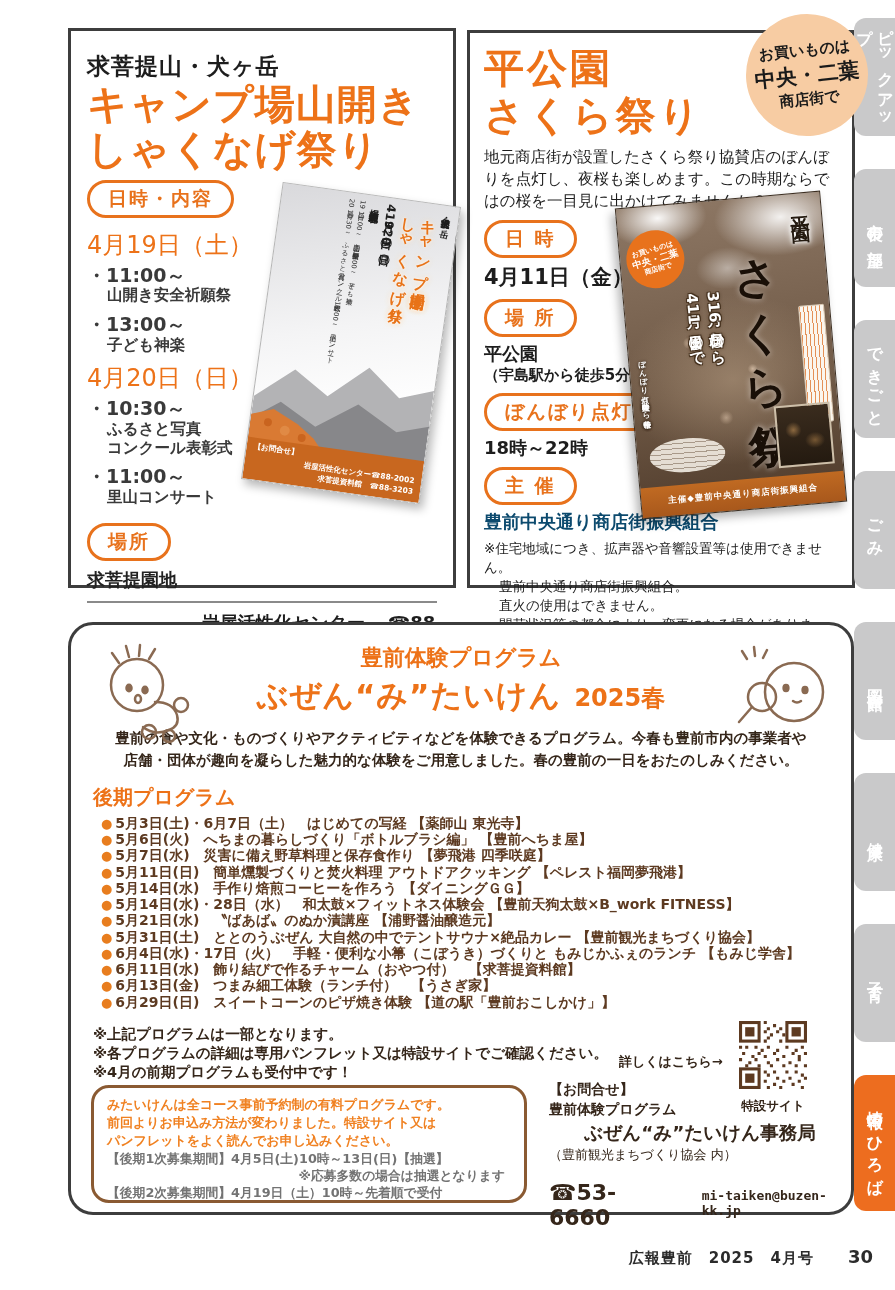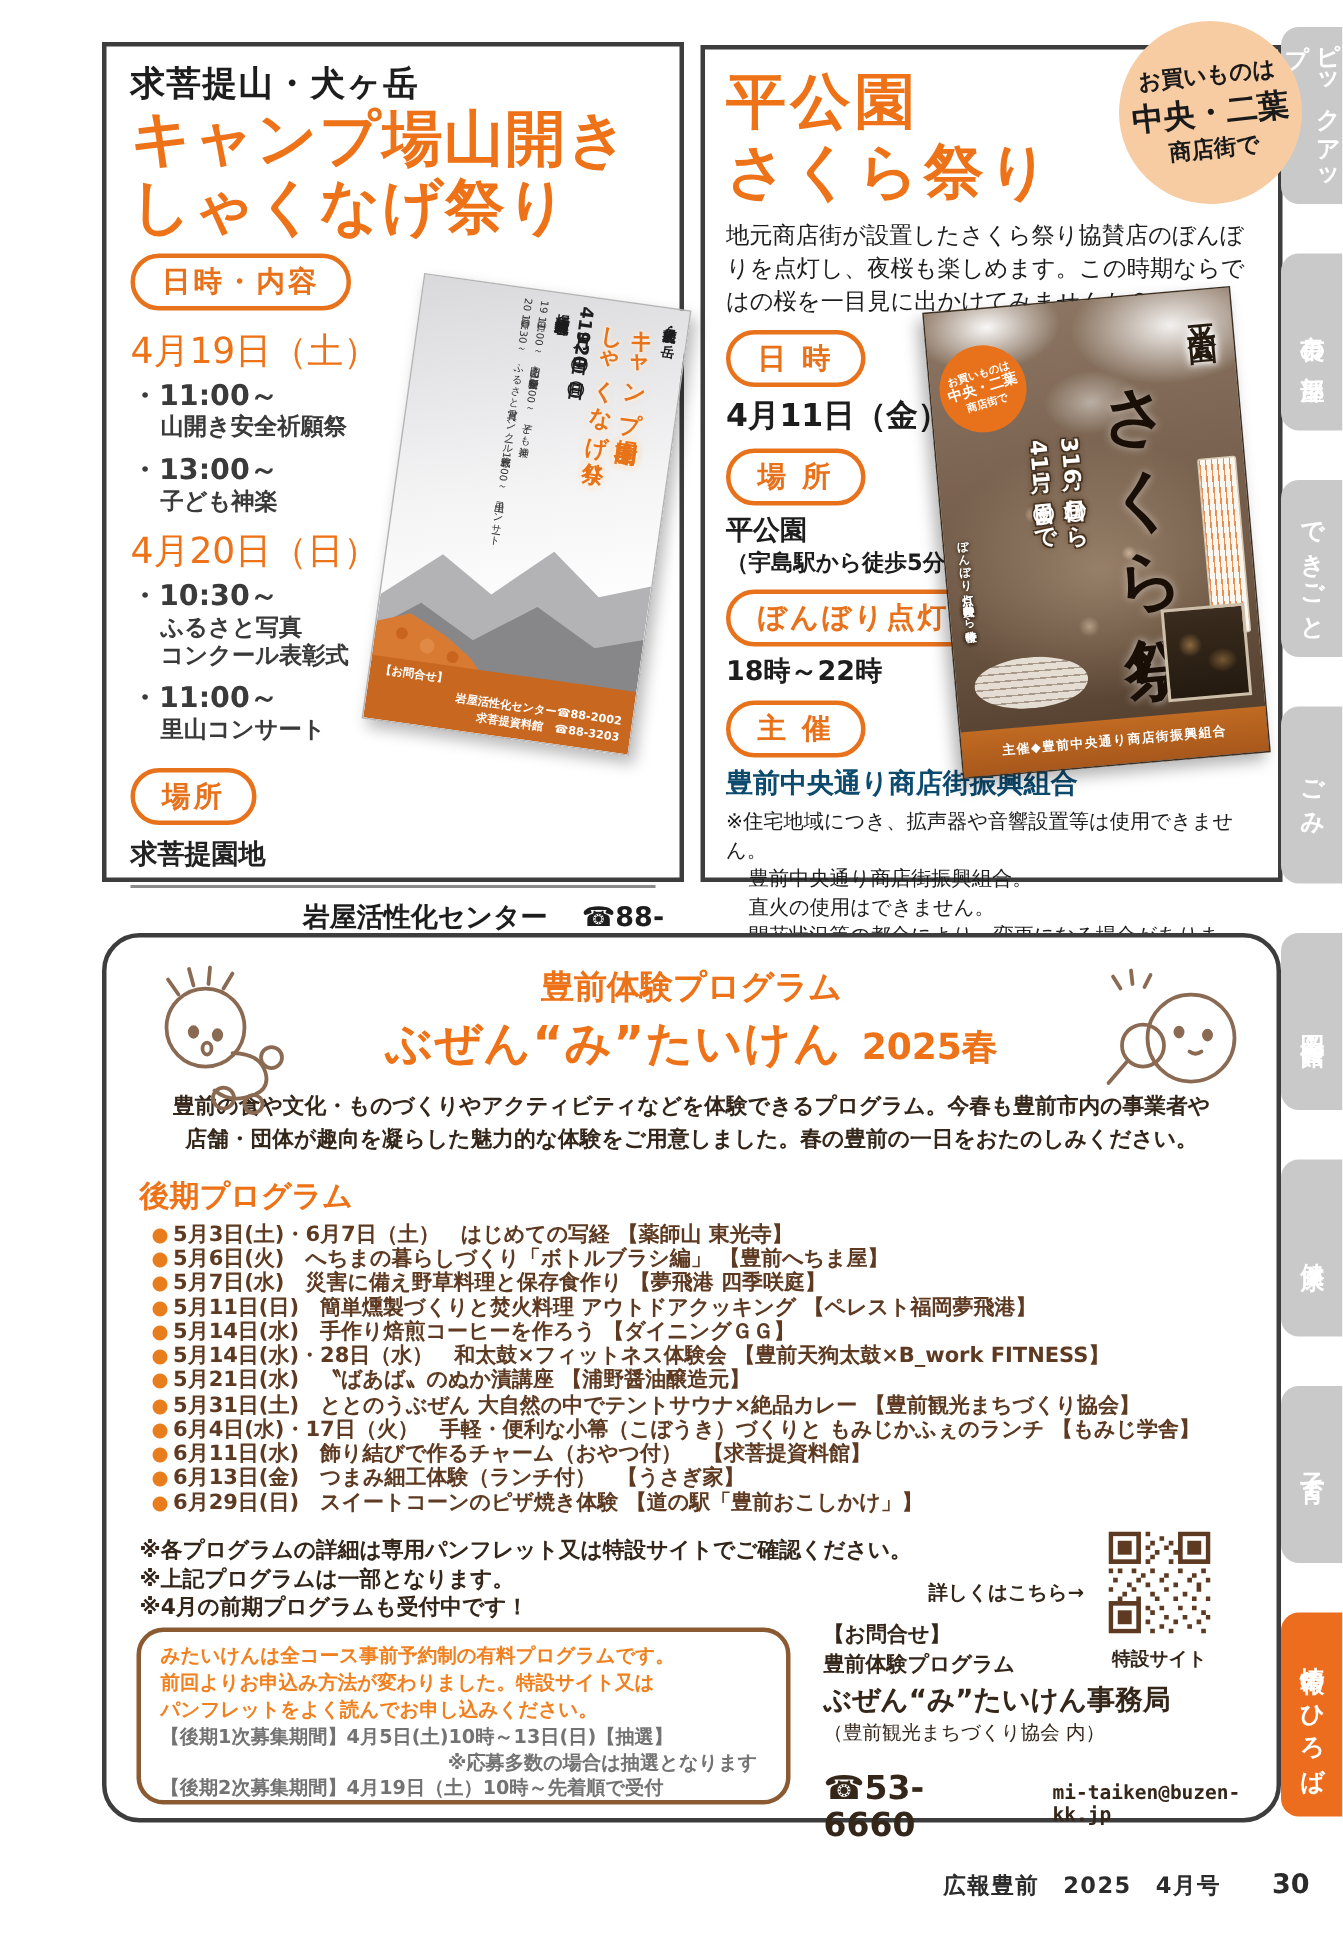--- a/index.html
+++ b/index.html
@@ -6,21 +6,21 @@
   html,body { background:#fff; }
   body {
     width:895px; height:1290px;
     font-family:"DejaVu Sans","Liberation Sans",sans-serif;
     color:#222; position:relative; overflow:hidden;
   }
   .page { position:relative; width:895px; height:1290px; background:#fff; }
 
   
   .box { position:absolute; background:#fff; border:3px solid #3d3d3d; }
-  .camp   { left:68px;  top:28px;  width:388px; height:560px; padding:9px 16px; }
+  .camp   { left:68px;  top:28px;  width:388px; height:560px; padding:20px 16px; }
   .sakura { left:467px; top:30px;  width:388px; height:558px; padding:12px 14px; }
   .taiken { left:68px;  top:622px; width:786px; height:593px;border-radius:25px; }
 
   
   .badge-btn {
     display:inline-block; border:3px solid #e8721c; color:#e8721c; background:#fff;
     border-radius:22px; padding:3px 18px; font-size:19px; font-weight:bold;
     letter-spacing:2px; margin:8px 0 5px;
   }
 
@@ -170,21 +170,21 @@
     position:absolute; left:20px; top:460px; width:436px; height:118px;
     border:3px solid #8a5a32; border-radius:18px; padding:8px 13px;
   }
   .apply-orange div { font-size:13px; font-weight:600; color:#f08121; line-height:1.38; }
   .apply-brown  div { font-size:12.8px; font-weight:bold; color:#737373; line-height:1.35; }
   .apply-brown .r { text-align:right; padding-right:6px; }
 
   .t-contact { position:absolute; left:478px; top:456px; color:#35261a; }
   .tc-label { font-size:14px; font-weight:bold; }
   .tc-l1 { font-size:14px; font-weight:bold; margin-top:2px; }
-  .tc-l2 { font-size:18.5px; font-weight:bold; margin-top:1px; }
+  .tc-l2 { font-size:18.5px; font-weight:bold; margin-top:1px;text-align:center; }
   .tc-l3 { font-size:13px; font-weight:500; margin-top:1px; }
   .tc-phone-row { display:flex; gap:36px; align-items:baseline; margin-top:16px; }
   .tc-phone { font-size:22px; font-weight:bold; }
   .tc-email { font-size:13px; font-weight:bold; font-family:"DejaVu Sans Mono","Liberation Mono",monospace; }
 
   
   .sidebar { position:absolute; right:0; top:18px; width:41px; display:flex; flex-direction:column; gap:33px; z-index:2; }
   .side-tab {
     width:41px; height:118px; background:#c9c9ca; border-radius:12px 0 0 12px;
     display:flex; align-items:center; justify-content:center;
@@ -406,23 +406,23 @@
 
         <div class="t-row"><span class="t-bullet">●</span><span>6月11日(水)　飾り結びで作るチャーム（おやつ付）　【求菩提資料館】</span></div>
 
         <div class="t-row"><span class="t-bullet">●</span><span>6月13日(金)　つまみ細工体験（ランチ付）　【うさぎ家】</span></div>
 
         <div class="t-row"><span class="t-bullet">●</span><span>6月29日(日)　スイートコーンのピザ焼き体験 【道の駅「豊前おこしかけ」】</span></div>
       </div>
 
     <div class="t-notes">
 
+        <div>※上記プログラムは一部となります。</div>
+
         <div>※各プログラムの詳細は専用パンフレット又は特設サイトでご確認ください。</div>
-
-        <div>※上記プログラムは一部となります。</div>
 
         <div>※4月の前期プログラムも受付中です！</div>
       </div>
 
     <div class="qr-hint">詳しくはこちら→</div>
     <div class="qr-wrap">
       <svg width="68" height="68" viewBox="0 0 66 66">
         <rect width="66" height="66" fill="#ffffff"></rect>
         <g fill="#5d3a21">
           <rect x="0" y="0" width="21" height="21"></rect>

